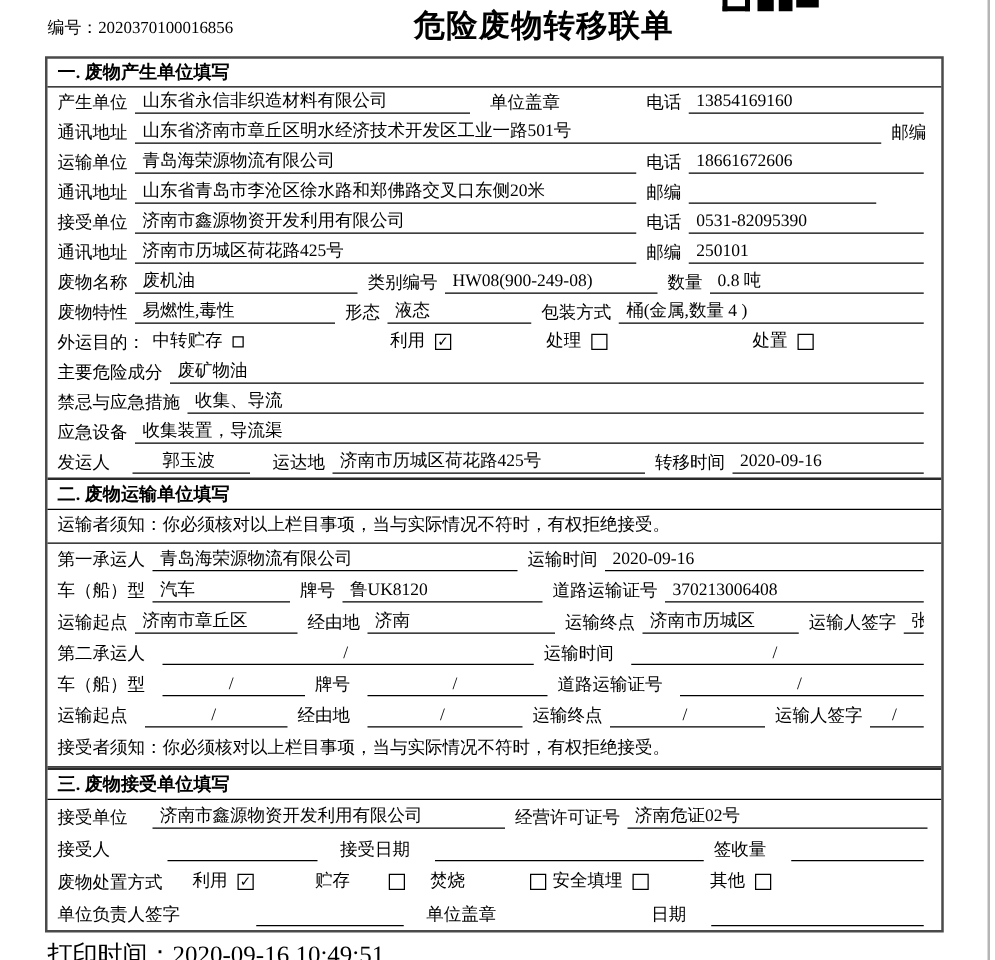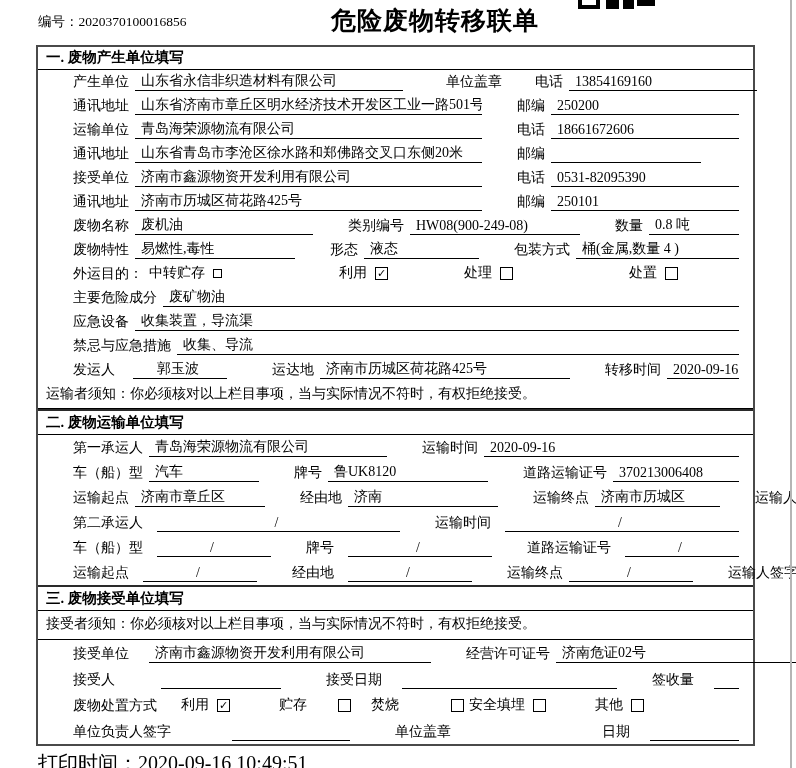--- a/index.html
+++ b/index.html
@@ -24,21 +24,21 @@
   }
   .row{display:flex;align-items:flex-end;box-sizing:border-box;padding:0 6px 3px 8px;font-size:14px;}
   .heading{font-weight:700;font-size:14.5px;height:23px;align-items:center;padding-top:2px;border-bottom:1px solid #000;}
   .bt{border-top:2px solid #2a2a2a;}
   .note{height:27px;border-bottom:1px solid #000;align-items:center;}
   .fields{height:24px;}
   .s2 .heading,.s3 .heading{height:26px;}
   .s2 .fields{height:25px;}
   .s3 .fields{height:26px;}
   .s3 .note{height:29px;}
-  .lab{white-space:nowrap;margin-right:6px;flex:0 0 auto;margin-left:27px;}
+  .lab{white-space:nowrap;margin-right:6px;flex:0 0 auto;}
   .val{border-bottom:1px solid #000;white-space:nowrap;padding:0 4px 0 6px;margin-right:8px;flex:0 0 auto;overflow:hidden;}
   .val.grow{flex:1 1 auto;}
   .ctr{text-align:center;padding-left:0;}
   .gap{flex:0 0 auto;}
   .gap.grow{flex:1 1 auto;border:none;}
   .chk{flex:0 0 auto;display:flex;align-items:center;white-space:nowrap;margin-bottom:1px;}
   .box{display:inline-block;box-sizing:border-box;width:13px;height:13px;border:1px solid #000;
        margin-left:8px;font-size:11px;line-height:11px;text-align:center;font-family:"DejaVu Sans",sans-serif;}
   .box.small{width:9px;height:9px;margin-bottom:0;}
   
@@ -67,21 +67,20 @@
         <span class="gap" style="width: 8px;"></span>
         <span class="lab">单位盖章</span>
         <span class="gap grow"></span>
         <span class="lab">电话</span>
         <span class="val" style="width: 178px;">13854169160</span>
       </div>
       <div class="row fields">
         <span class="lab">通讯地址</span>
         <span class="val grow">山东省济南市章丘区明水经济技术开发区工业一路501号</span>
         <span class="lab">邮编</span>
-        <span class="val" style="width: 178px;">250200</span>
       </div>
       <div class="row fields">
         <span class="lab">运输单位</span>
         <span class="val grow">青岛海荣源物流有限公司</span>
         <span class="lab">电话</span>
         <span class="val" style="width: 178px;">18661672606</span>
       </div>
       <div class="row fields">
         <span class="lab">通讯地址</span>
         <span class="val grow">山东省青岛市李沧区徐水路和郑佛路交叉口东侧20米</span>
@@ -134,41 +133,41 @@
         <span class="chk">
           <span>处置</span>
           <span class="box"></span>
         </span>
       </div>
       <div class="row fields">
         <span class="lab">主要危险成分</span>
         <span class="val grow">废矿物油</span>
       </div>
       <div class="row fields">
+        <span class="lab">禁忌与应急措施</span>
+        <span class="val grow">收集、导流</span>
+      </div>
+      <div class="row fields">
         <span class="lab">应急设备</span>
         <span class="val grow">收集装置，导流渠</span>
-      </div>
-      <div class="row fields">
-        <span class="lab">禁忌与应急措施</span>
-        <span class="val grow">收集、导流</span>
       </div>
       <div class="row fields">
         <span class="lab">发运人</span>
         <span class="gap" style="width: 12px;"></span>
         <span class="val ctr" style="width: 90px;">郭玉波</span>
         <span class="gap" style="width: 10px;"></span>
         <span class="lab">运达地</span>
         <span class="val" style="width: 240px;">济南市历城区荷花路425号</span>
         <span class="lab">转移时间</span>
         <span class="val grow">2020-09-16</span>
       </div>
     </div>
     <div class="section s2">
+      <div class="row heading bt">二. 废物运输单位填写</div>
       <div class="row note">运输者须知：你必须核对以上栏目事项，当与实际情况不符时，有权拒绝接受。</div>
-      <div class="row heading bt">二. 废物运输单位填写</div>
       <div class="row fields">
         <span class="lab">第一承运人</span>
         <span class="val grow">青岛海荣源物流有限公司</span>
         <span class="lab">运输时间</span>
         <span class="val" style="width: 245px;">2020-09-16</span>
       </div>
       <div class="row fields">
         <span class="lab">车（船）型</span>
         <span class="val" style="width: 100px;">汽车</span>
         <span class="lab">牌号</span>
@@ -212,22 +211,22 @@
         <span class="lab">经由地</span>
         <span class="gap" style="width: 8px;"></span>
         <span class="val ctr" style="width: 120px;">/</span>
         <span class="lab">运输终点</span>
         <span class="val ctr" style="width: 120px;">/</span>
         <span class="lab">运输人签字</span>
         <span class="val grow ctr">/</span>
       </div>
     </div>
     <div class="section s3">
+      <div class="row note">接受者须知：你必须核对以上栏目事项，当与实际情况不符时，有权拒绝接受。</div>
       <div class="row heading bt">三. 废物接受单位填写</div>
-      <div class="row note">接受者须知：你必须核对以上栏目事项，当与实际情况不符时，有权拒绝接受。</div>
       <div class="row fields">
         <span class="lab">接受单位</span>
         <span class="gap" style="width: 14px;"></span>
         <span class="val" style="width: 272px;">济南市鑫源物资开发利用有限公司</span>
         <span class="lab">经营许可证号</span>
         <span class="val" style="width: 230px;">济南危证02号</span>
         <span class="gap grow"></span>
       </div>
       <div class="row fields">
         <span class="lab">接受人</span>

